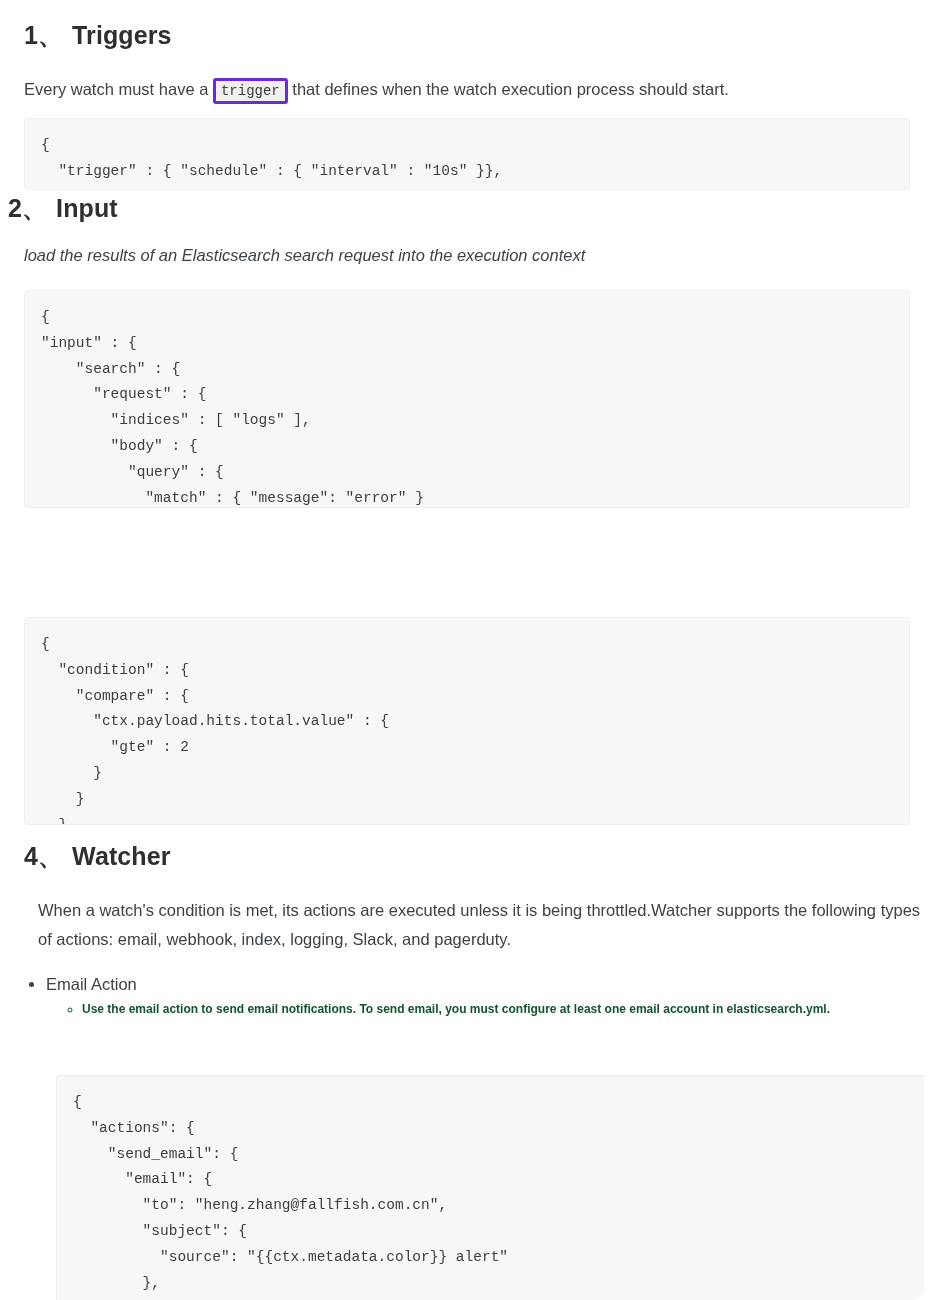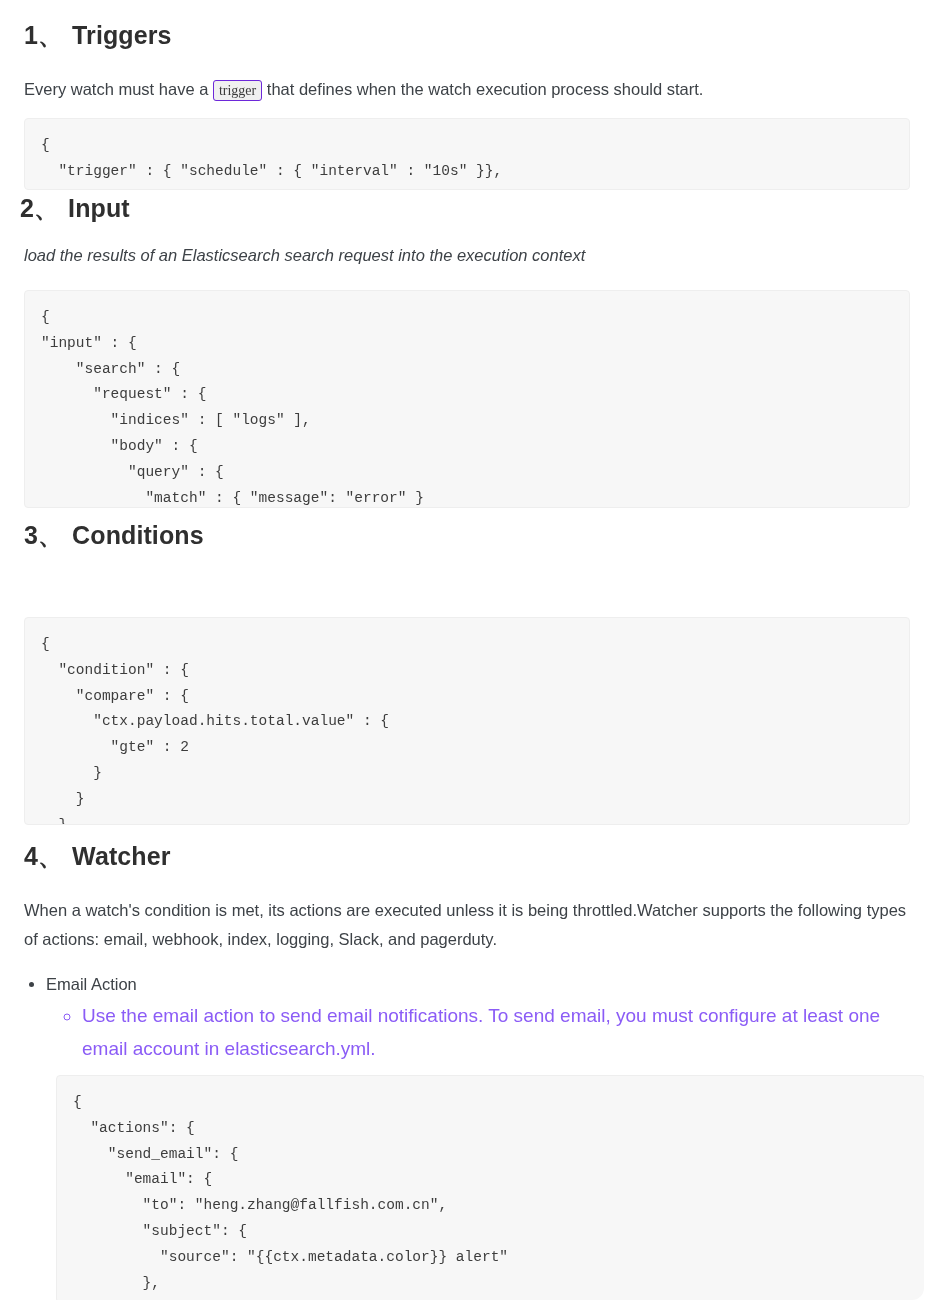--- a/index.html
+++ b/index.html
@@ -44,24 +44,24 @@
   }
   p.para {
     font-size: 16.5px;
     line-height: 1.75;
     color: #3d4247;
     margin: 0;
     padding: 0;
     font-family: "Liberation Sans", sans-serif;
   }
   code.inline {
-    font-family: Liberation Serif, serif;
+    font-family: Liberation Mono, monospace;
     font-size: 14px;
     background: #f0f0f0;
-    border: 1px solid #6d28d9;
+    border: 3px solid #6d28d9;
     border-radius: 3px;
     padding: 2px 5px 2px 5px;
     color: #3b3b3b;
     white-space: pre;
   }
   pre.codeblock {
     background: #f7f7f7;
     border: 1px solid #eeeeee;
     border-radius: 4px;
     margin: 0;
@@ -85,39 +85,40 @@
     color: #3d4247;
     margin: 0;
     padding: 0;
   }
   ul.lvl2 {
     margin: 0;
     padding: 0 0 0 36px;
     list-style-type: circle;
   }
   ul.lvl2 > li {
-    font-size: 19px;
+    font-size: 12px;
     line-height: 1.75;
-    color: #8b5cf6;
+    color: #14532d;
     margin: 0;
     padding: 0;
+    font-weight: bold;
   }
   
   .abs { position: absolute; }
   #h-triggers      { left: 24px; top: 20px; }
   #p-triggers      { left: 24px; top: 75px; width: 886px; }
   #code-triggers   { left: 24px; top: 118px; width: 886px; height: 72px; }
-  #h-input         { left: 20px; top: 193px; }
+  #h-input         { left: 8px; top: 193px; }
   #p-input         { left: 24px; top: 241px; width: 886px; font-style: italic; }
   #code-input      { left: 24px; top: 290px; width: 886px; height: 218px; }
   #h-conditions    { left: 24px; top: 520px; }
   #p-conditions    { left: 24px; top: 574px; width: 886px; }
   #code-conditions { left: 24px; top: 617px; width: 886px; height: 208px; }
   #h-actions       { left: 24px; top: 841px; }
-  #p-actions       { left: 24px; top: 896px; width: 886px; }
+  #p-actions       { left: 38px; top: 896px; width: 886px; }
   #list-actions    { left: 24px; top: 966px; width: 886px; }
   #code-email      { left: 56px; top: 1075px; width: 869px; height: 228px; }
 </style>
 </head>
 <body>
 
 <div class="page">
 
   <h2 class="section-heading abs" id="h-triggers"><span class="num">1、</span><span class="gap"></span><span>Triggers</span></h2>
 
@@ -139,21 +140,20 @@
         "body" : {
           "query" : {
             "match" : { "message": "error" }
           }
         }
       }
     }
   }
 }</pre>
 
-  <h2 class="section-heading abs" id="h-conditions"><span class="num">3、</span><span class="gap"></span><span>Conditions</span></h2>
 
 
   <pre class="codeblock abs" id="code-conditions">{
   "condition" : {
     "compare" : {
       "ctx.payload.hits.total.value" : {
         "gte" : 2
       }
     }
   }

